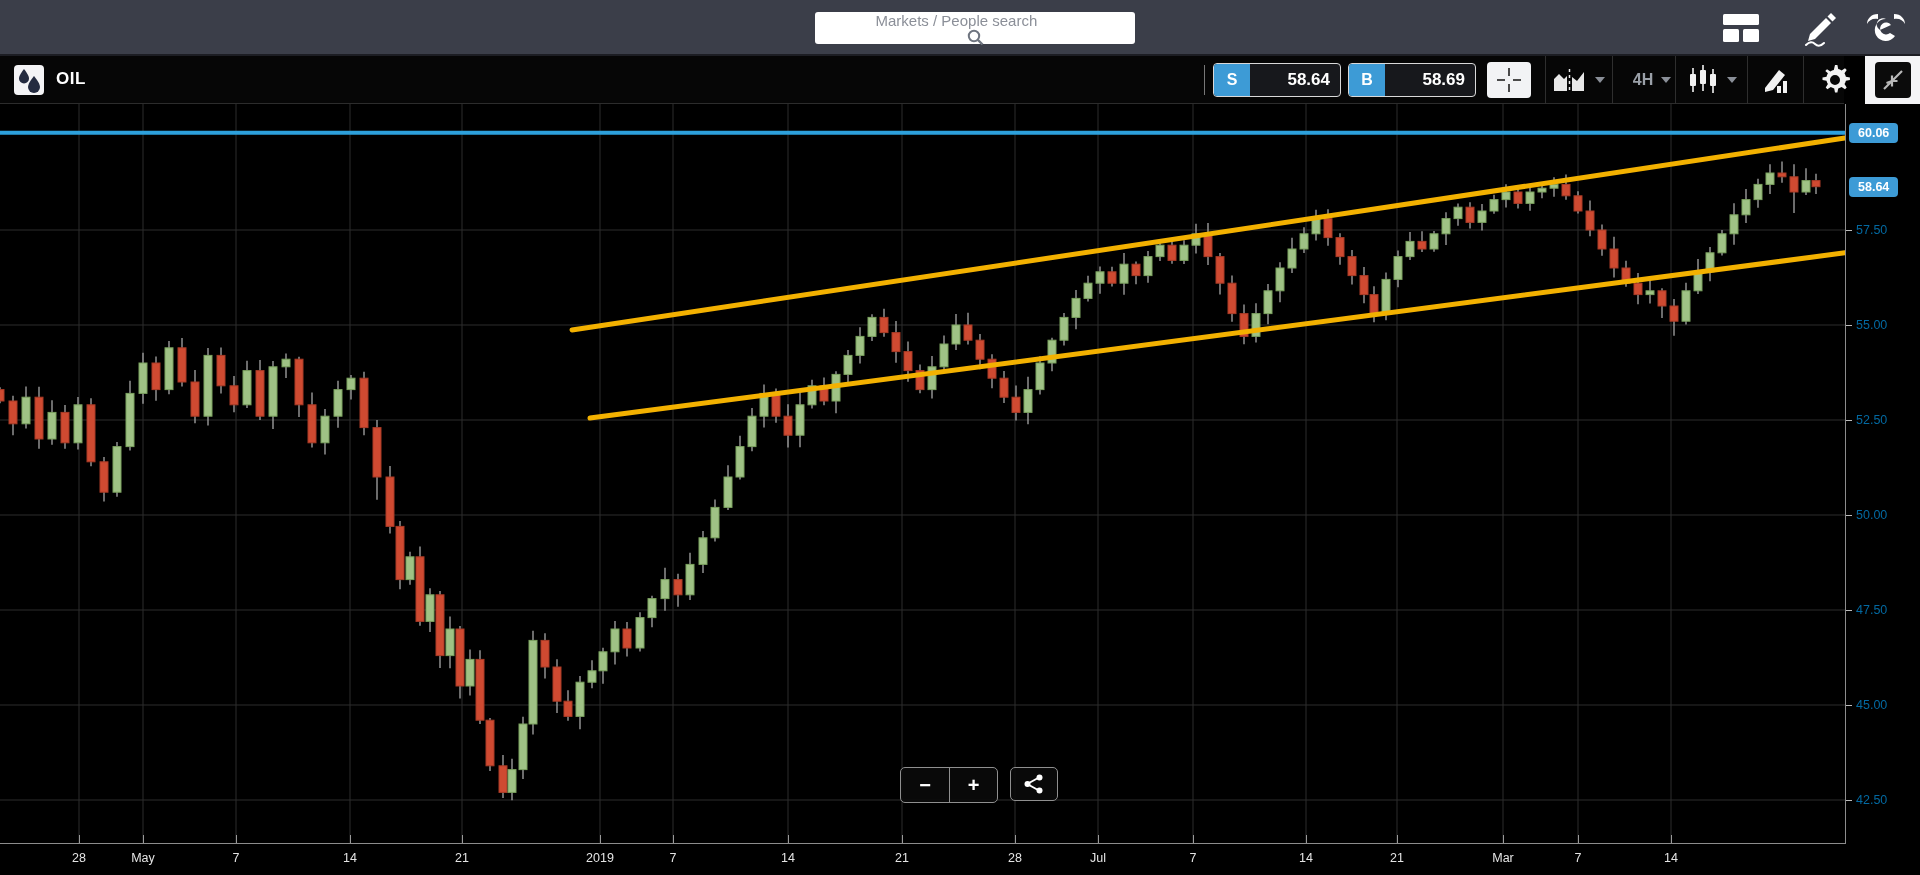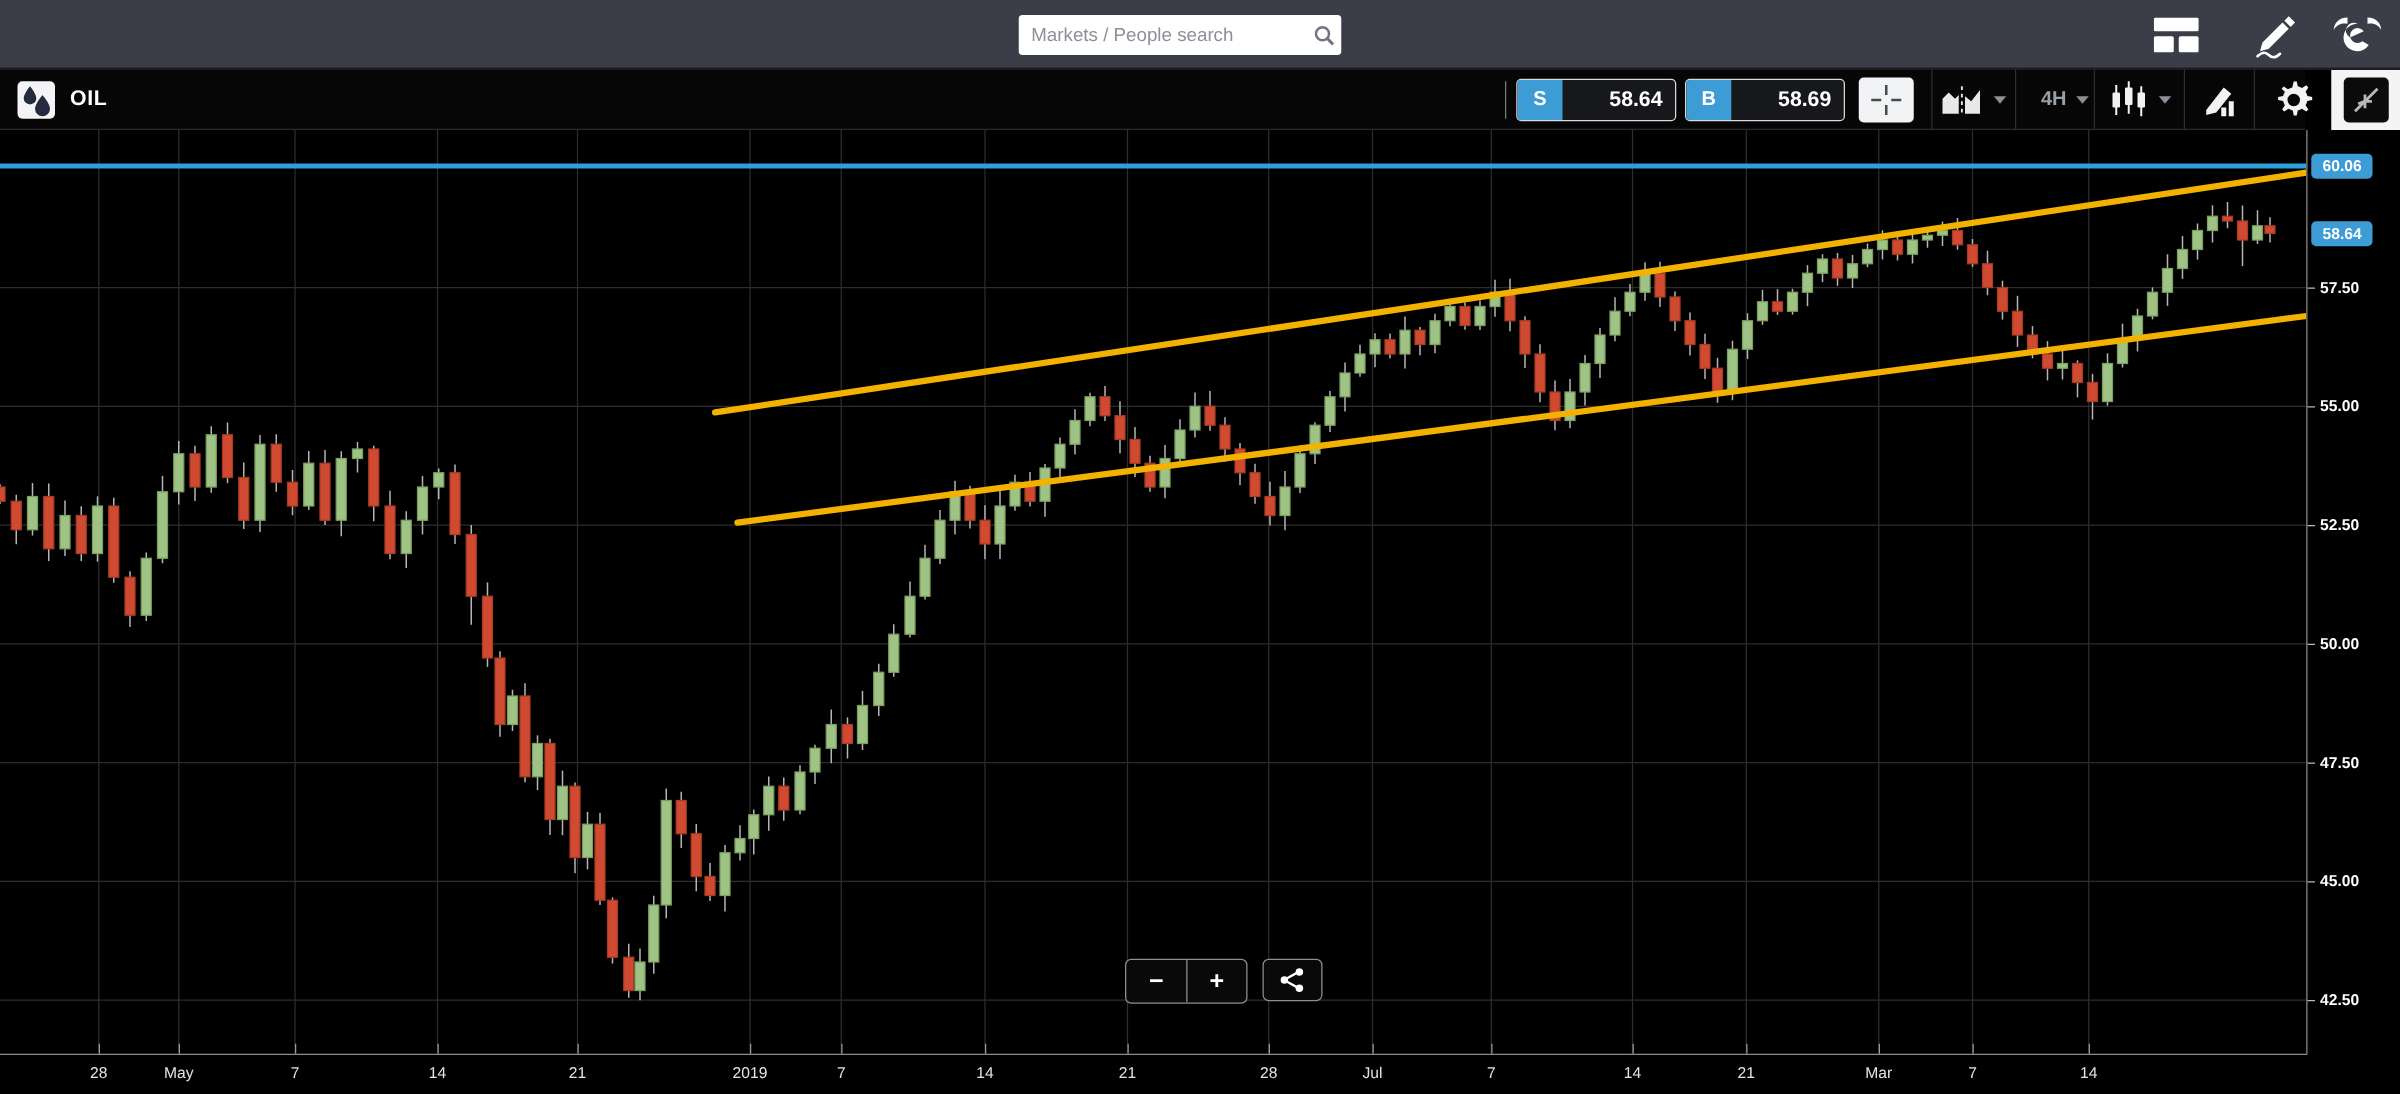--- a/index.html
+++ b/index.html
@@ -9,22 +9,22 @@
 
   
   .topbar { position:absolute; left:0; top:0; width:1920px; height:56px;
             background:#3b3e49; border-bottom:2px solid #1c1d23; }
   .logo-wrap { position:absolute; left:30px; top:8px; height:40px; display:flex; align-items:flex-end; }
   .logo-etoro { color:#fff; font-size:30px; font-weight:700; letter-spacing:1px; line-height:34px; position:relative; }
   .horn { position:absolute; width:16px; height:14px; }
   .horn.l { left:-10px; top:-7px; }
   .horn.r { right:-10px; top:-7px; transform:scaleX(-1); }
   .logo-sub { color:#fff; font-size:12px; font-weight:700; letter-spacing:1.5px; margin-left:8px; margin-bottom:2px; }
-  .search-box { position:absolute; left:815px; top:12px; width:258px; height:32px; background:#fff;
-                border-radius:3px; display:flex; align-items:center; }
+  .search-box { position:absolute; left:815px; top:12px; width:320px; height:32px; background:#fff;
+                border-radius:3px; display:flex; align-items:center;flex-direction:column; }
   .search-box input { border:none; outline:none; flex:1; padding:0 10px; font-size:15px;
                       font-family:"Liberation Sans",sans-serif; color:#444; background:transparent; }
   .search-box input::placeholder { color:#8b8f98; }
   .search-mag { width:28px; display:flex; justify-content:center; cursor:pointer; }
   .tb-icon { position:absolute; top:14px; cursor:pointer; }
 
   
   .chart-header { position:absolute; left:0; top:56px; width:1844px; height:48px;
                   background:#060606; border-bottom:1px solid #2c2c2c; }
   .sym-icon { position:absolute; left:14px; top:9px; width:30px; height:30px; background:#f4f4f6; border-radius:4px; }
@@ -47,22 +47,22 @@
   .collapse-sq { width:36px; height:36px; background:#0b0b0b; border-radius:4px;
                  display:flex; align-items:center; justify-content:center; }
 
   
   .plot { position:absolute; left:0; top:104px; width:1845px; height:739px; background:#000; }
   .price-axis { position:absolute; left:1845px; top:104px; width:75px; height:739px; background:#000;
                 border-left:1px solid #8c8c8c; }
   .date-axis { position:absolute; left:0; top:843px; width:1920px; height:32px; background:#000;
                border-top:0; }
   .axis-hline { position:absolute; left:0; top:0; width:1846px; height:1px; background:#8c8c8c; }
-  .price-lbl { position:absolute; left:10px; transform:translateY(-50%); color:#ffffff;
-               font-size:12.5px; font-weight:700; white-space:nowrap; }
+  .price-lbl { position:absolute; left:10px; transform:translateY(-50%); color:#0369a1;
+               font-size:12.5px; font-weight:400; white-space:nowrap; }
   .price-tick { position:absolute; left:0; width:6px; height:1px; background:#bbb; }
   .price-badge { position:absolute; left:3px; transform:translateY(-50%); background:#3d9bd6; color:#fff;
                  font-size:12.5px; font-weight:700; padding:3px 9px; border-radius:4px; white-space:nowrap; }
   .date-lbl { position:absolute; top:8px; transform:translateX(-50%); color:#e4e4e4;
               font-size:12.5px; font-weight:400; white-space:nowrap; }
   .date-tick { position:absolute; top:-8px; width:1px; height:8px; background:#9a9a9a; }
 
   
   .zoom-group { position:absolute; left:900px; top:663px; display:flex; border:1px solid #8f8f8f;
                 border-radius:5px; overflow:hidden; background:rgba(10,10,10,.9); }

